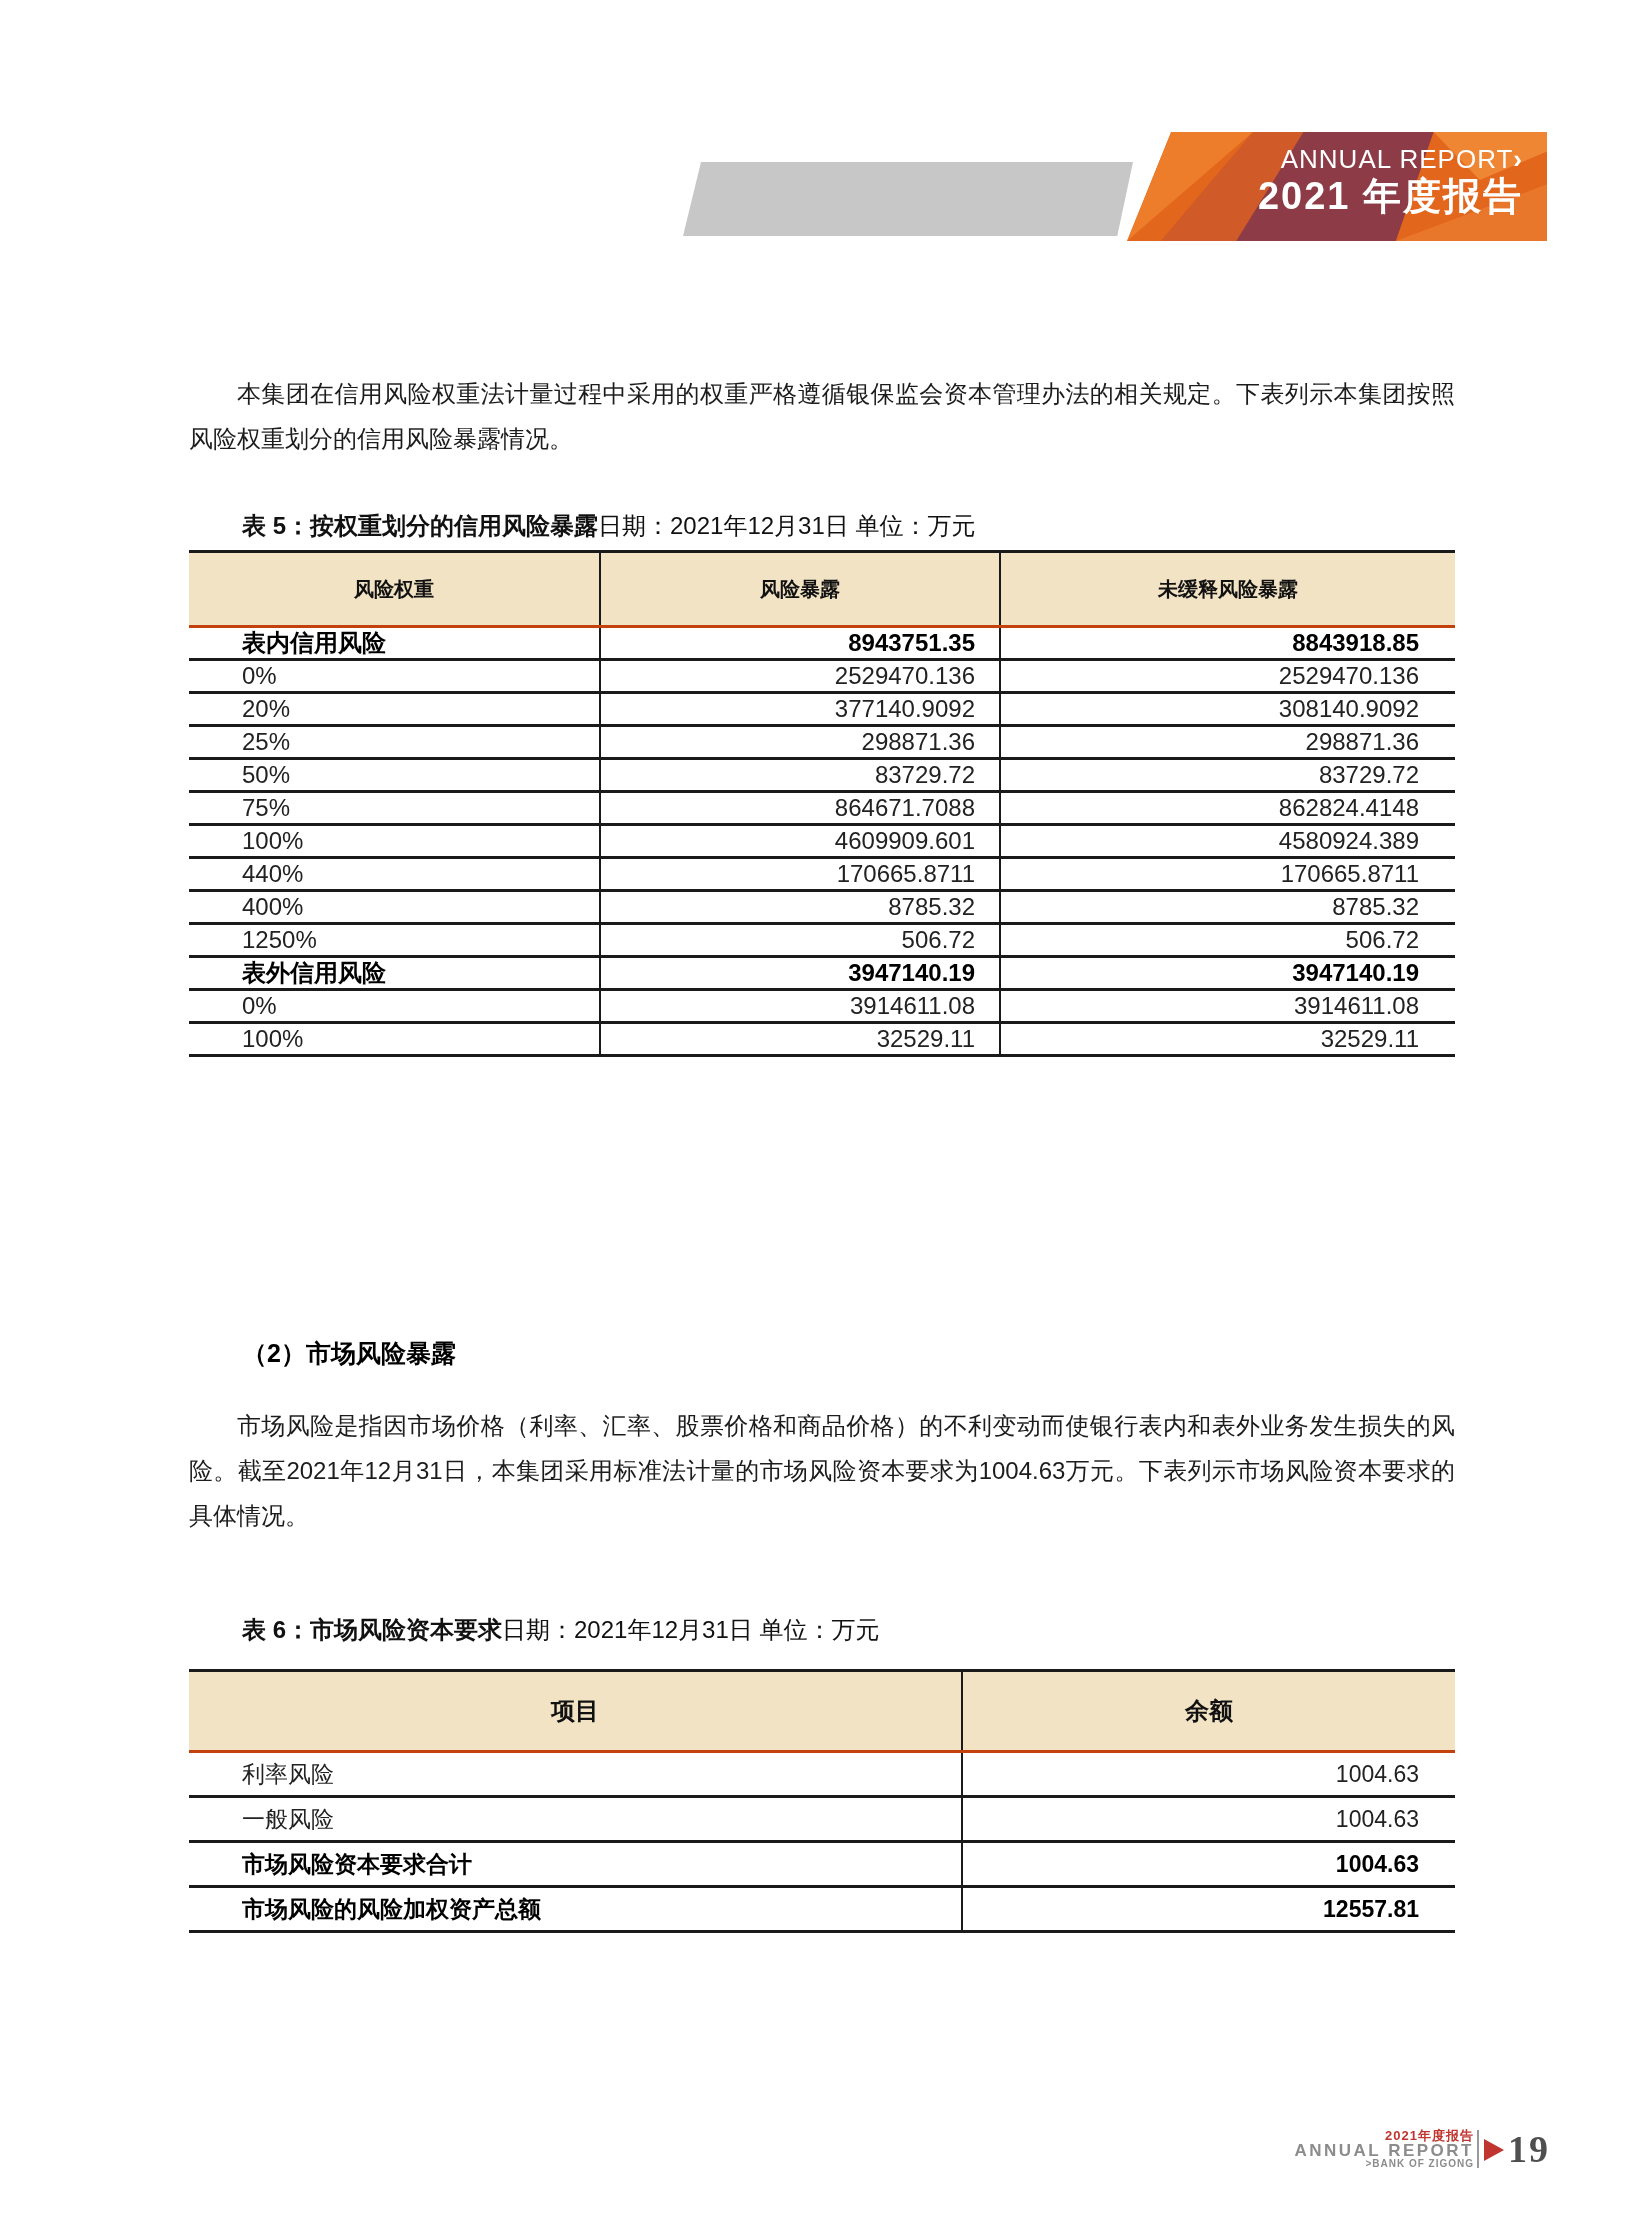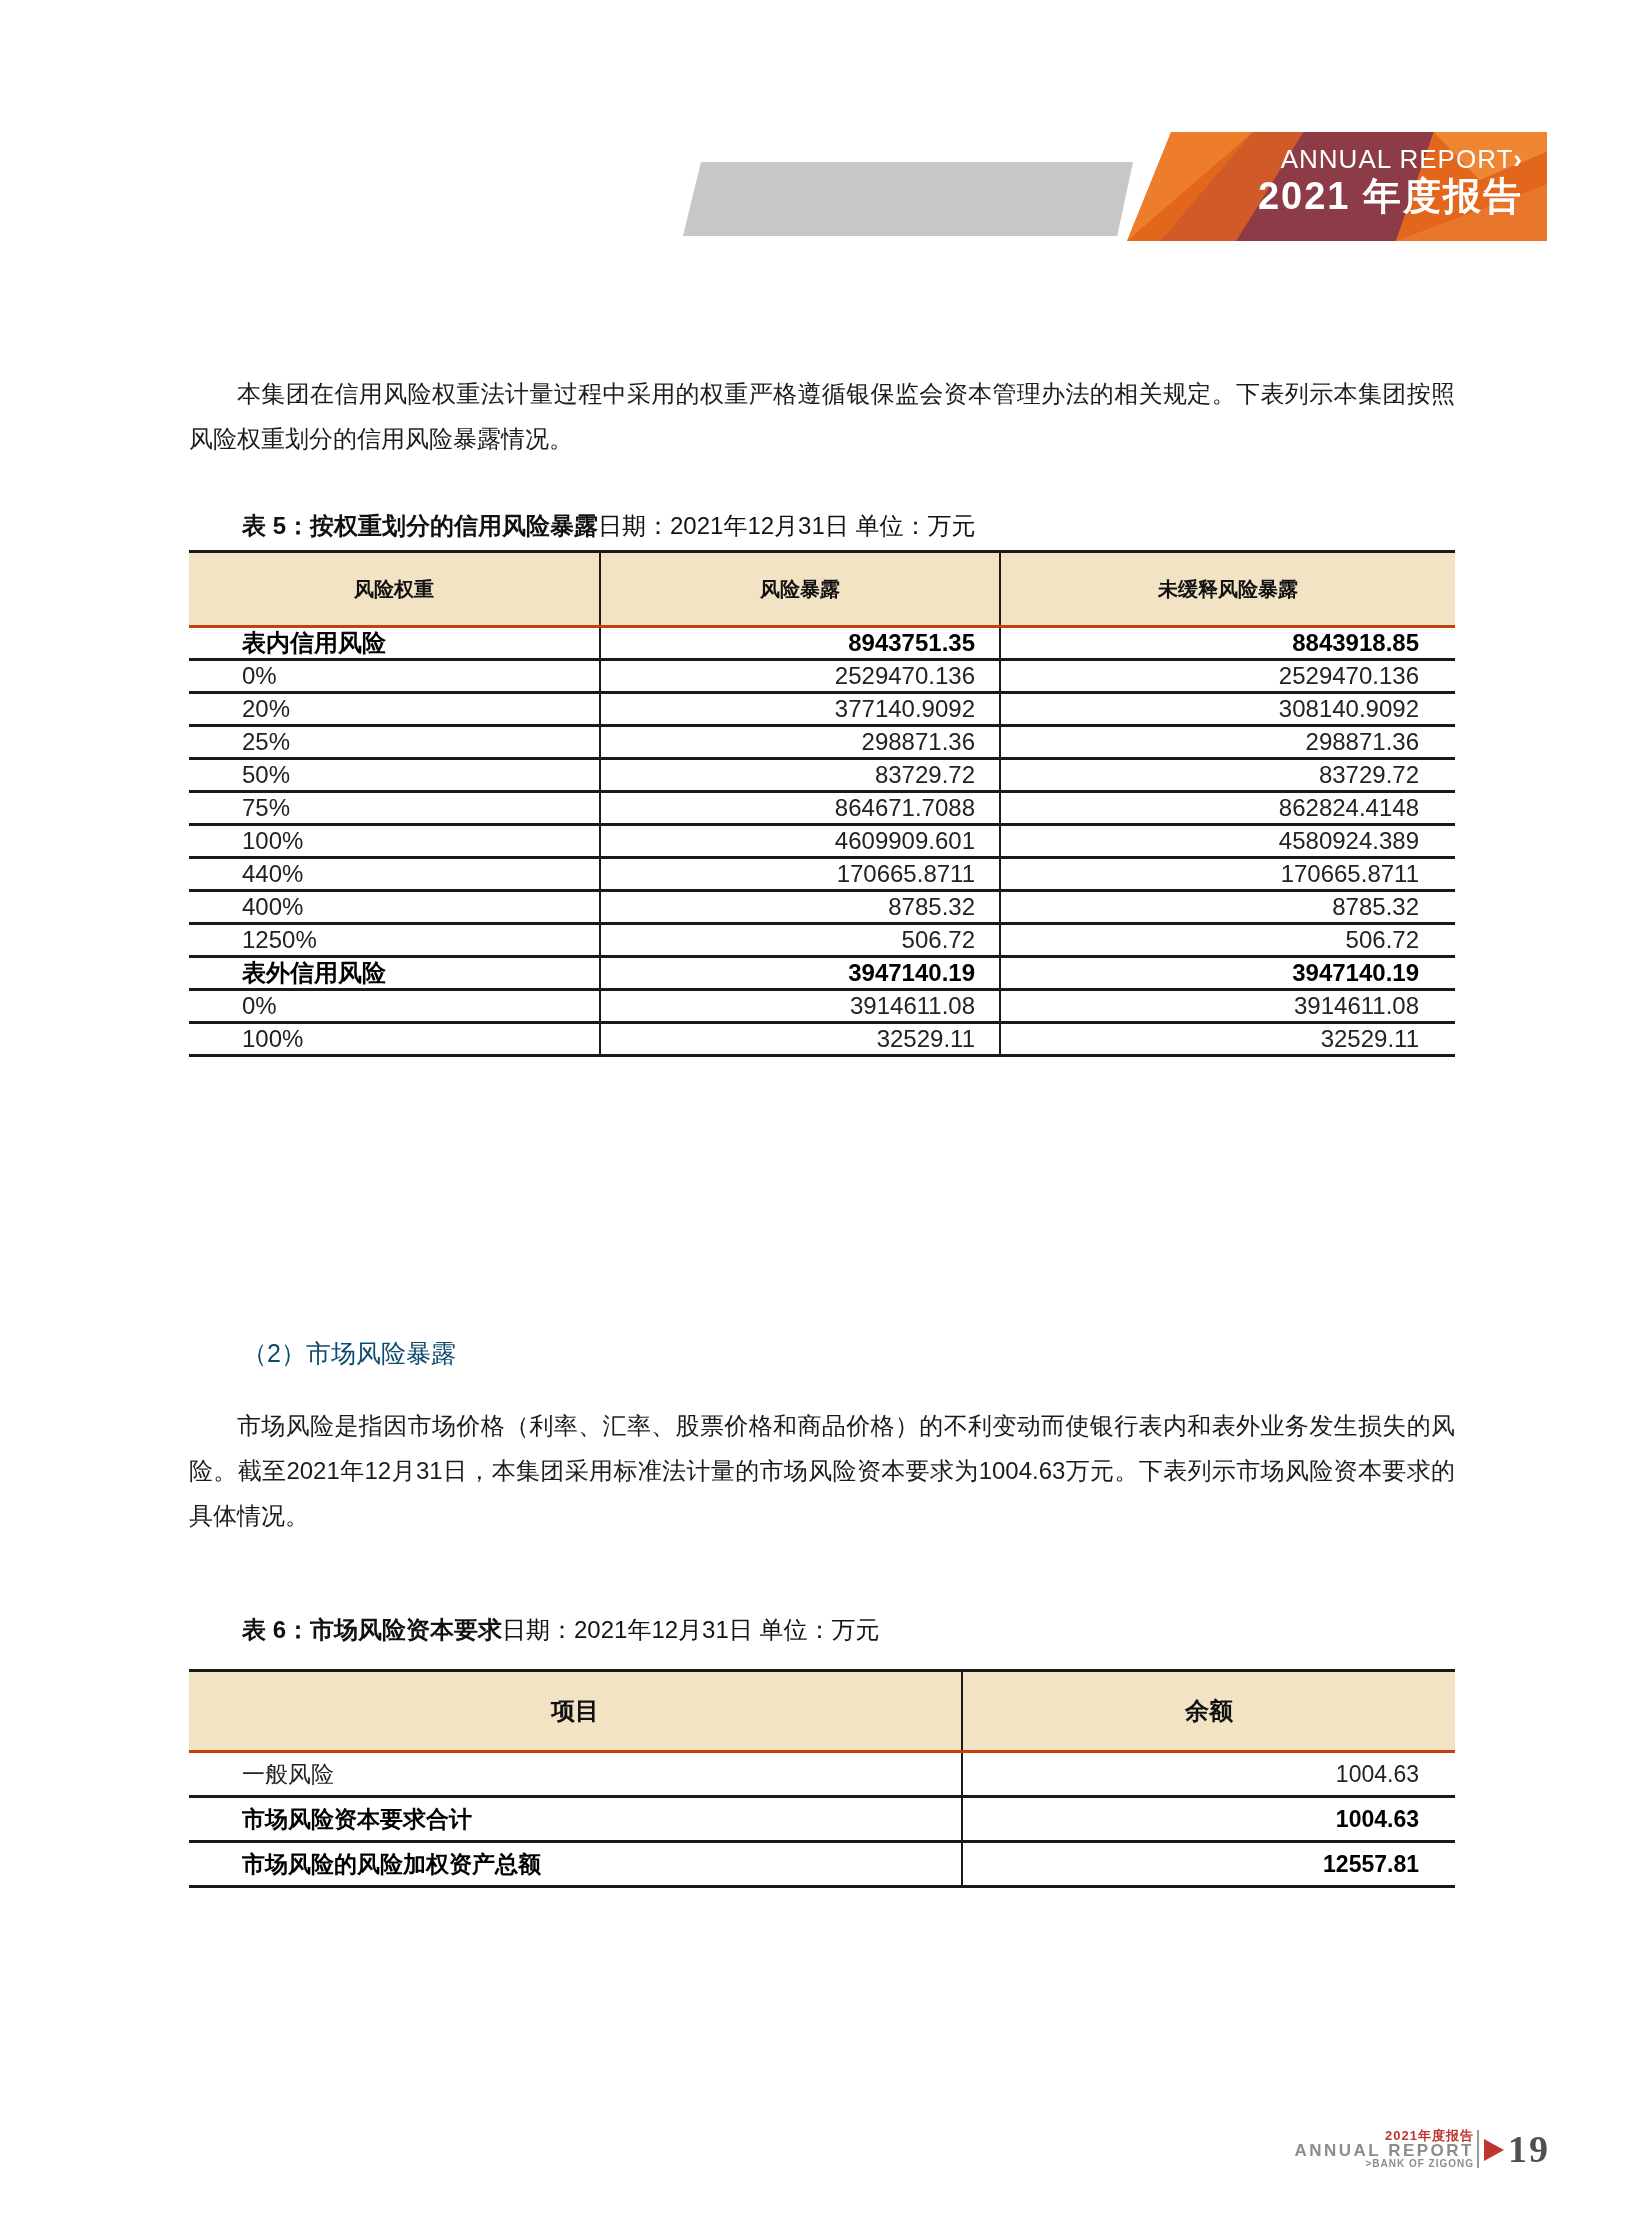--- a/index.html
+++ b/index.html
@@ -37,21 +37,21 @@
   
   .para{
     position:absolute;left:189px;width:1266px;
     font-size:24px;line-height:45px;text-indent:2em;text-align:justify;
     color:#1c1c1c;
   }
   .p1{top:347px;}
   .p2{top:1379px;}
   .sec-heading{
     position:absolute;left:242px;top:1337px;
-    font-size:25px;font-weight:400;color:#0c4a6e;
+    font-size:25px;font-weight:700;color:#000000;
   }
   
   .tbl-caption{
     position:absolute;left:189px;width:1266px;
     display:flex;align-items:baseline;
     font-size:24px;color:#111;
   }
   .cap5{top:510px;}
   .cap6{top:1614px;}
   .cap-title{font-weight:700;padding-left:53px;}
@@ -217,20 +217,24 @@
         <col style="width:493px">
       </colgroup>
     <thead>
       <tr>
         <th>项目</th>
         <th>余额</th>
       </tr>
     </thead>
     <tbody>
         <tr>
+          <td class="c-label">利率风险</td>
+          <td class="c-num">1004.63</td>
+        </tr>
+        <tr>
           <td class="c-label">一般风险</td>
           <td class="c-num">1004.63</td>
         </tr>
         <tr class="row-bold">
           <td class="c-label">市场风险资本要求合计</td>
           <td class="c-num">1004.63</td>
         </tr>
         <tr class="row-bold">
           <td class="c-label">市场风险的风险加权资产总额</td>
           <td class="c-num">12557.81</td>

